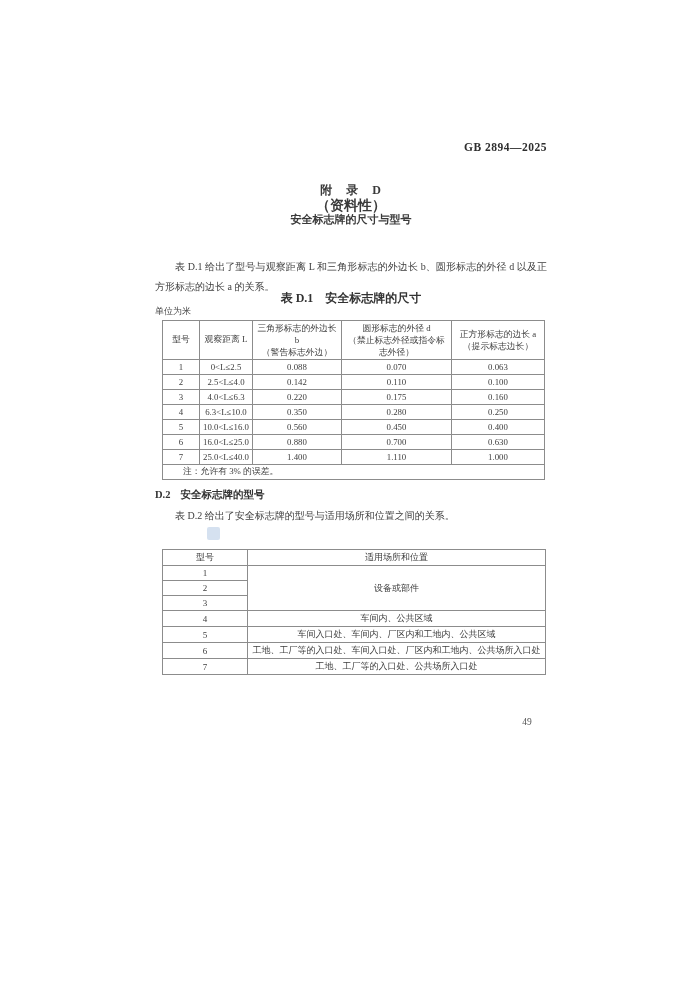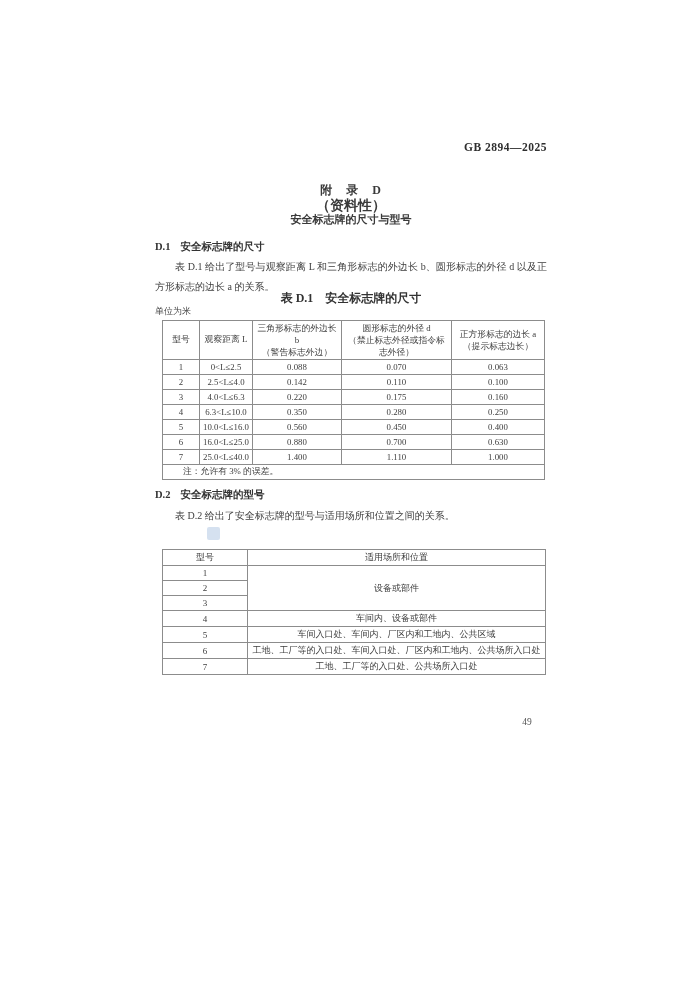--- a/index.html
+++ b/index.html
@@ -51,23 +51,20 @@
 <body>
 
 <div class="page">
 
   <div class="abs block std-code">GB 2894—2025</div>
 
   <div class="abs block appendix">附　录　D</div>
   <div class="abs block appendix-sub">（资料性）</div>
   <div class="abs block appendix-heading">安全标志牌的尺寸与型号</div>
 
-  <div class="abs block sec-heading d1-heading">
-    <span class="sec-num">D.1</span><span>安全标志牌的尺寸</span>
-  </div>
   <p class="abs block body-para">表 D.1 给出了型号与观察距离 L 和三角形标志的外边长 b、圆形标志的外径 d 以及正方形标志的边长 a 的关系。</p>
 
   <div class="abs block tbl-caption caption1">表 D.1　安全标志牌的尺寸</div>
   <div class="abs block tbl-unit">单位为米</div>
 
   <table class="dtable t1">
     <colgroup>
       <col style="width:37px">
         <col style="width:53px">
         <col style="width:89px">
@@ -166,21 +163,21 @@
         <td rowspan="3">设备或部件</td>
       </tr>
       <tr>
         <td>2</td>
       </tr>
       <tr>
         <td>3</td>
       </tr>
       <tr>
         <td>4</td>
-        <td>车间内、设备或部件</td>
+        <td>车间内、公共区域</td>
       </tr>
       <tr>
         <td>5</td>
         <td>车间入口处、车间内、厂区内和工地内、公共区域</td>
       </tr>
       <tr>
         <td>6</td>
         <td>工地、工厂等的入口处、车间入口处、厂区内和工地内、公共场所入口处</td>
       </tr>
       <tr>

